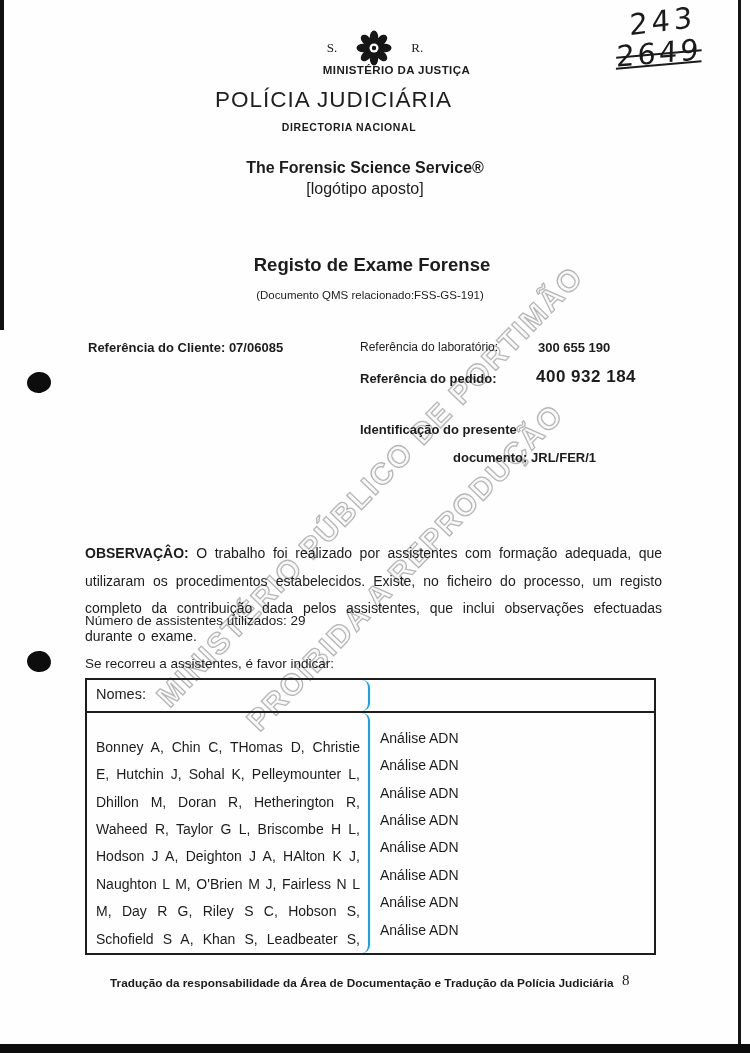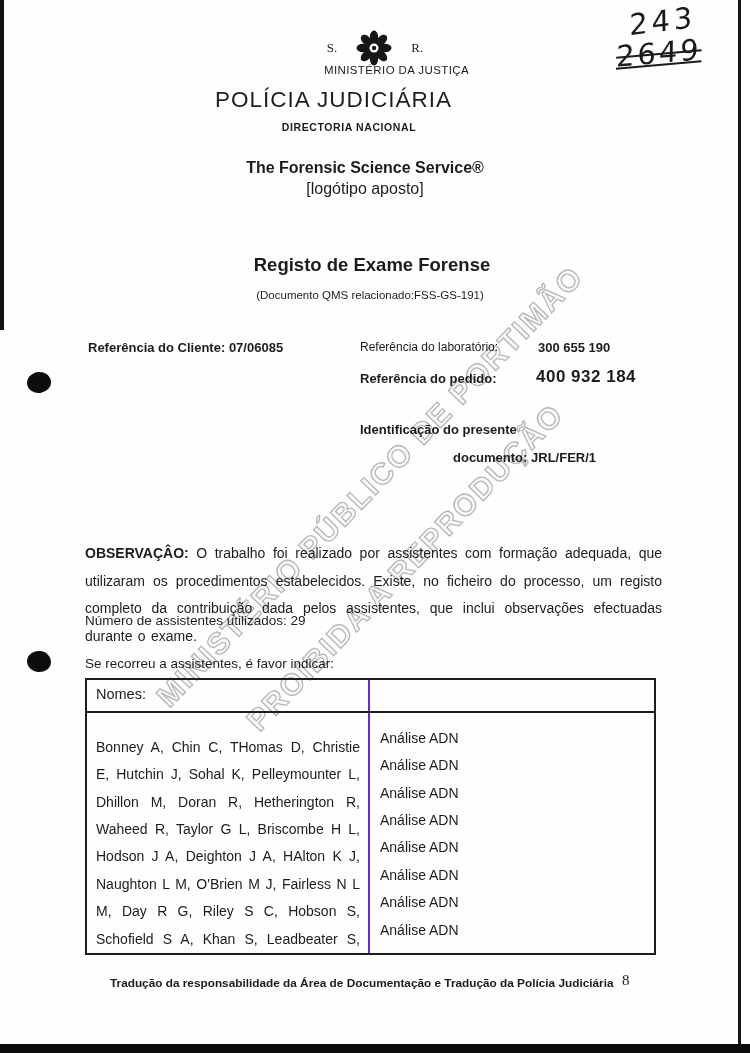--- a/index.html
+++ b/index.html
@@ -56,21 +56,21 @@
 
   .content { position: absolute; inset: 0; z-index: 1; }
 
   
   .emblem-row {
     position: absolute; left: 0; top: 30px; width: 750px;
     display: flex; justify-content: center; align-items: center; gap: 14px;
   }
   .emblem-initial { font-family: "Liberation Serif", serif; font-size: 13px; color: #222; }
   .ministry  { position: absolute; left: 0; top: 64px; width: 750px; text-align: center;
-               font-size: 11.5px; font-weight: normal; letter-spacing: 0.4px; padding-left: 43px; }
+               font-size: 11.5px; font-weight: bold; letter-spacing: 0.4px; padding-left: 43px; }
   .organization { position: absolute; left: 0; top: 87px; width: 667px; text-align: center;
                font-size: 22.5px; letter-spacing: 1px; color: #1e1e1e; }
   .division  { position: absolute; left: 0; top: 121px; width: 698px; text-align: center;
                font-size: 10.5px; font-weight: bold; letter-spacing: 0.6px; }
 
   .fss-name  { position: absolute; left: 0; top: 159px; width: 730px; text-align: center;
                font-size: 16px; font-weight: bold; }
   .fss-note  { position: absolute; left: 0; top: 180px; width: 730px; text-align: center;
                font-size: 16px; }
 
@@ -99,21 +99,21 @@
   .assist-note  { position: absolute; left: 85px; top: 656px; font-size: 13.5px; }
 
   
   .assist-table {
     position: absolute; left: 85px; top: 678px; width: 571px; height: 277px;
     border: 2px solid #1d1d1d; display: flex; flex-direction: column;
     background: transparent;
   }
   .tbl-header { display: flex; border-bottom: 2px solid #1d1d1d; height: 33px; }
   .tbl-body   { display: flex; flex: 1; }
-  .col-names  { width: 283px; border-right: 2px solid #6d28d9; }
+  .col-names  { width: 283px; border-right: 2px solid #0ea5e9; border-radius: 8px; }
   .col-tasks  { flex: 1; }
   .tbl-header .col-names, .tbl-header .col-tasks {
     font-size: 14.5px; padding: 6px 0 0 9px;
   }
   .tbl-body .col-names { padding: 21px 8px 0 9px; }
   .tbl-body .col-tasks { padding: 12px 0 0 10px; }
   .name-line {
     font-size: 14px; line-height: 27.4px; white-space: nowrap;
     text-align: justify; text-align-last: justify;
   }

